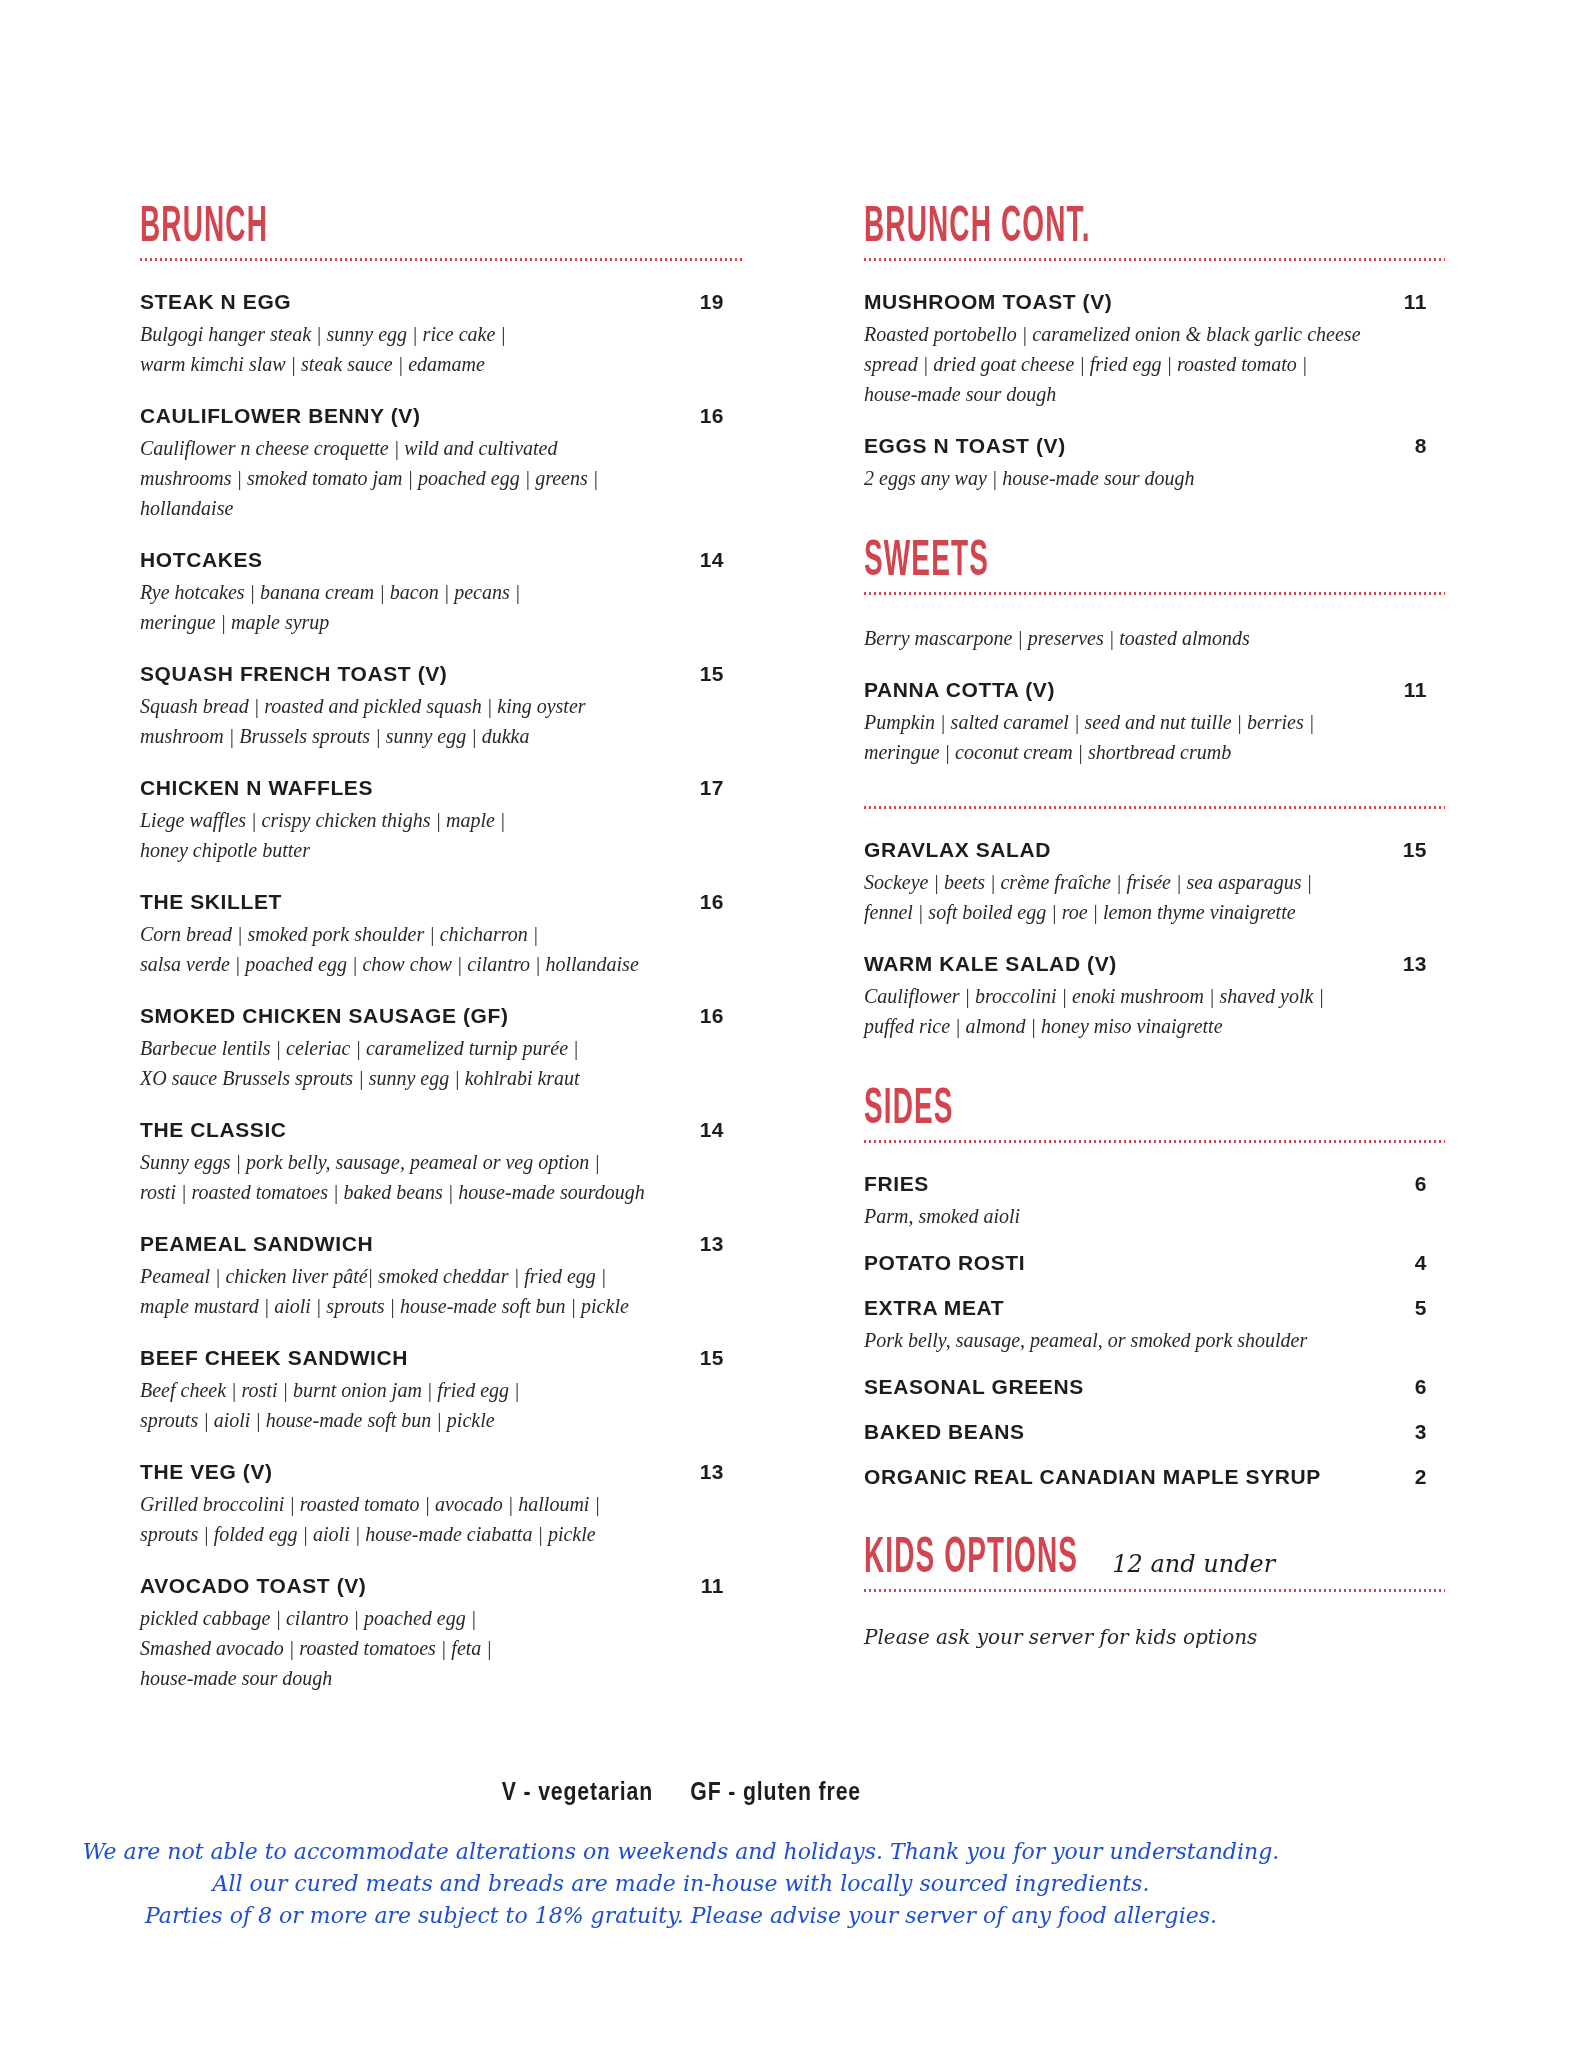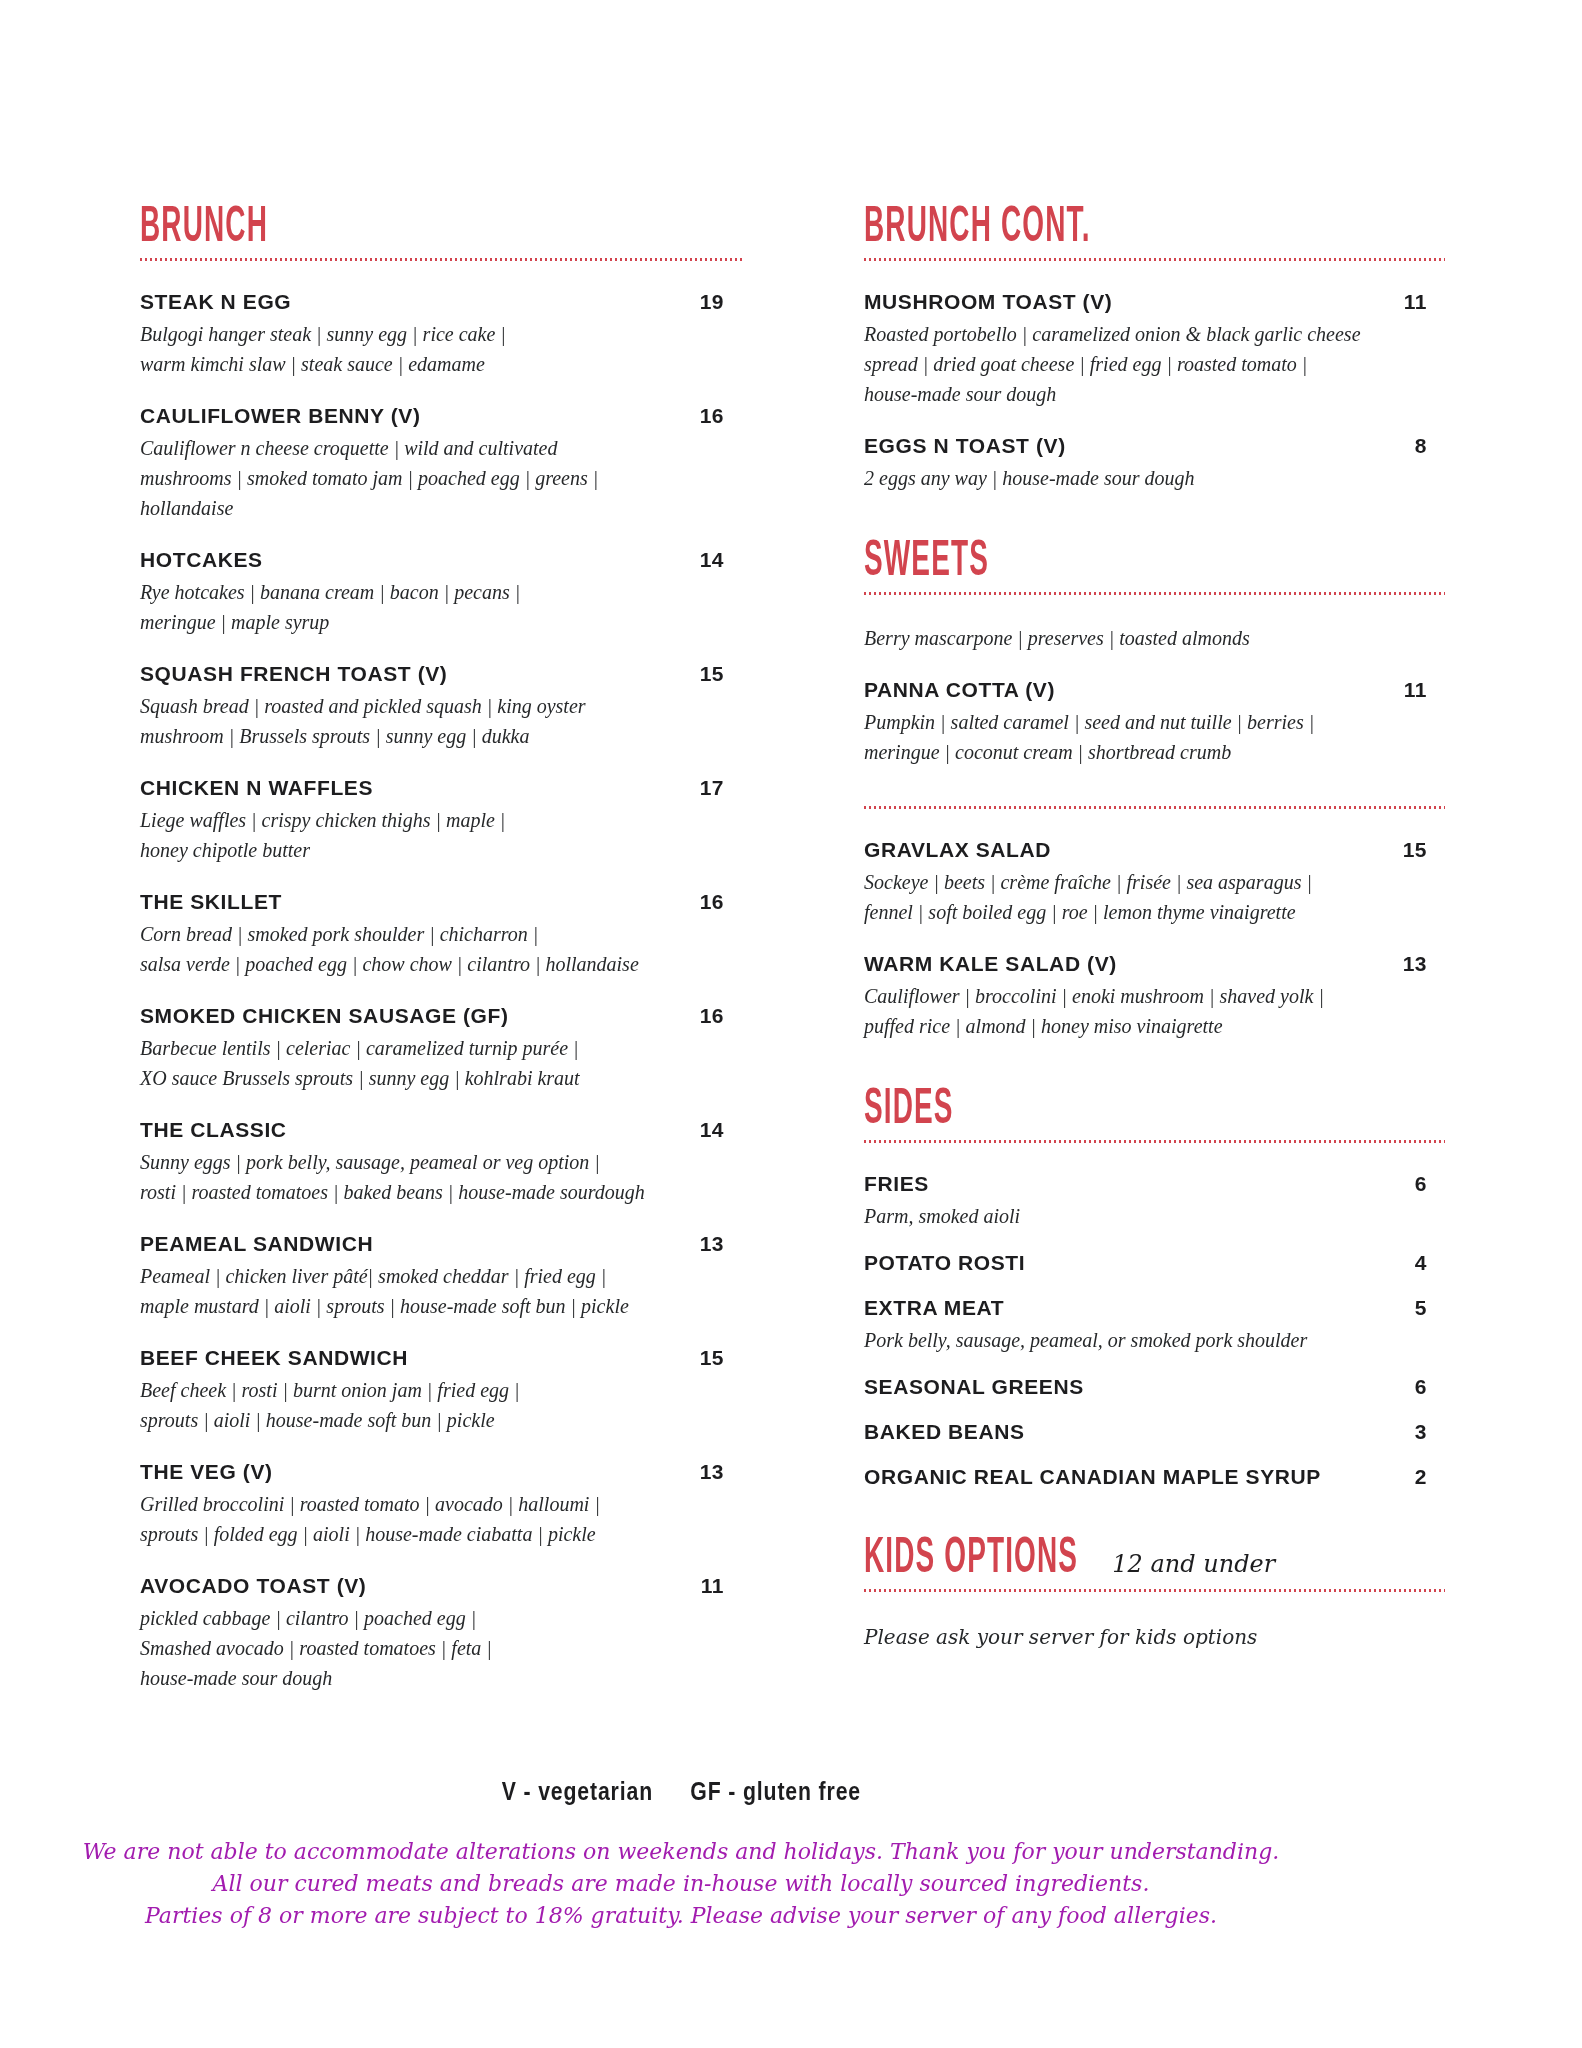--- a/index.html
+++ b/index.html
@@ -70,21 +70,21 @@
   .footer{position:absolute;left:0;top:1776px;width:1362px;text-align:center;}
   .legend{line-height:30px;}
   .legend-scale{
     display:inline-block;transform:scaleX(0.85);transform-origin:center;
     font-weight:700;font-size:25px;letter-spacing:1px;white-space:nowrap;color:var(--ink);
   }
   .legend-gap{display:inline-block;width:44px;}
   .footer-notes{margin-top:26px;}
   .footer-note{
     font-family:"DejaVu Serif",serif;font-style:italic;
-    font-size:22px;line-height:32px;color:#a21caf;
+    font-size:22px;line-height:32px;color:#1d4ed8;
   }
 </style>
 </head>
 <body>
 
 <div class="page">
 
   <div class="col col-left" id="col-left">
       <div class="menu-section">
         <div class="section-header"><span class="hdr-scale" style="margin-right: -100.76px;">BRUNCH</span></div>

